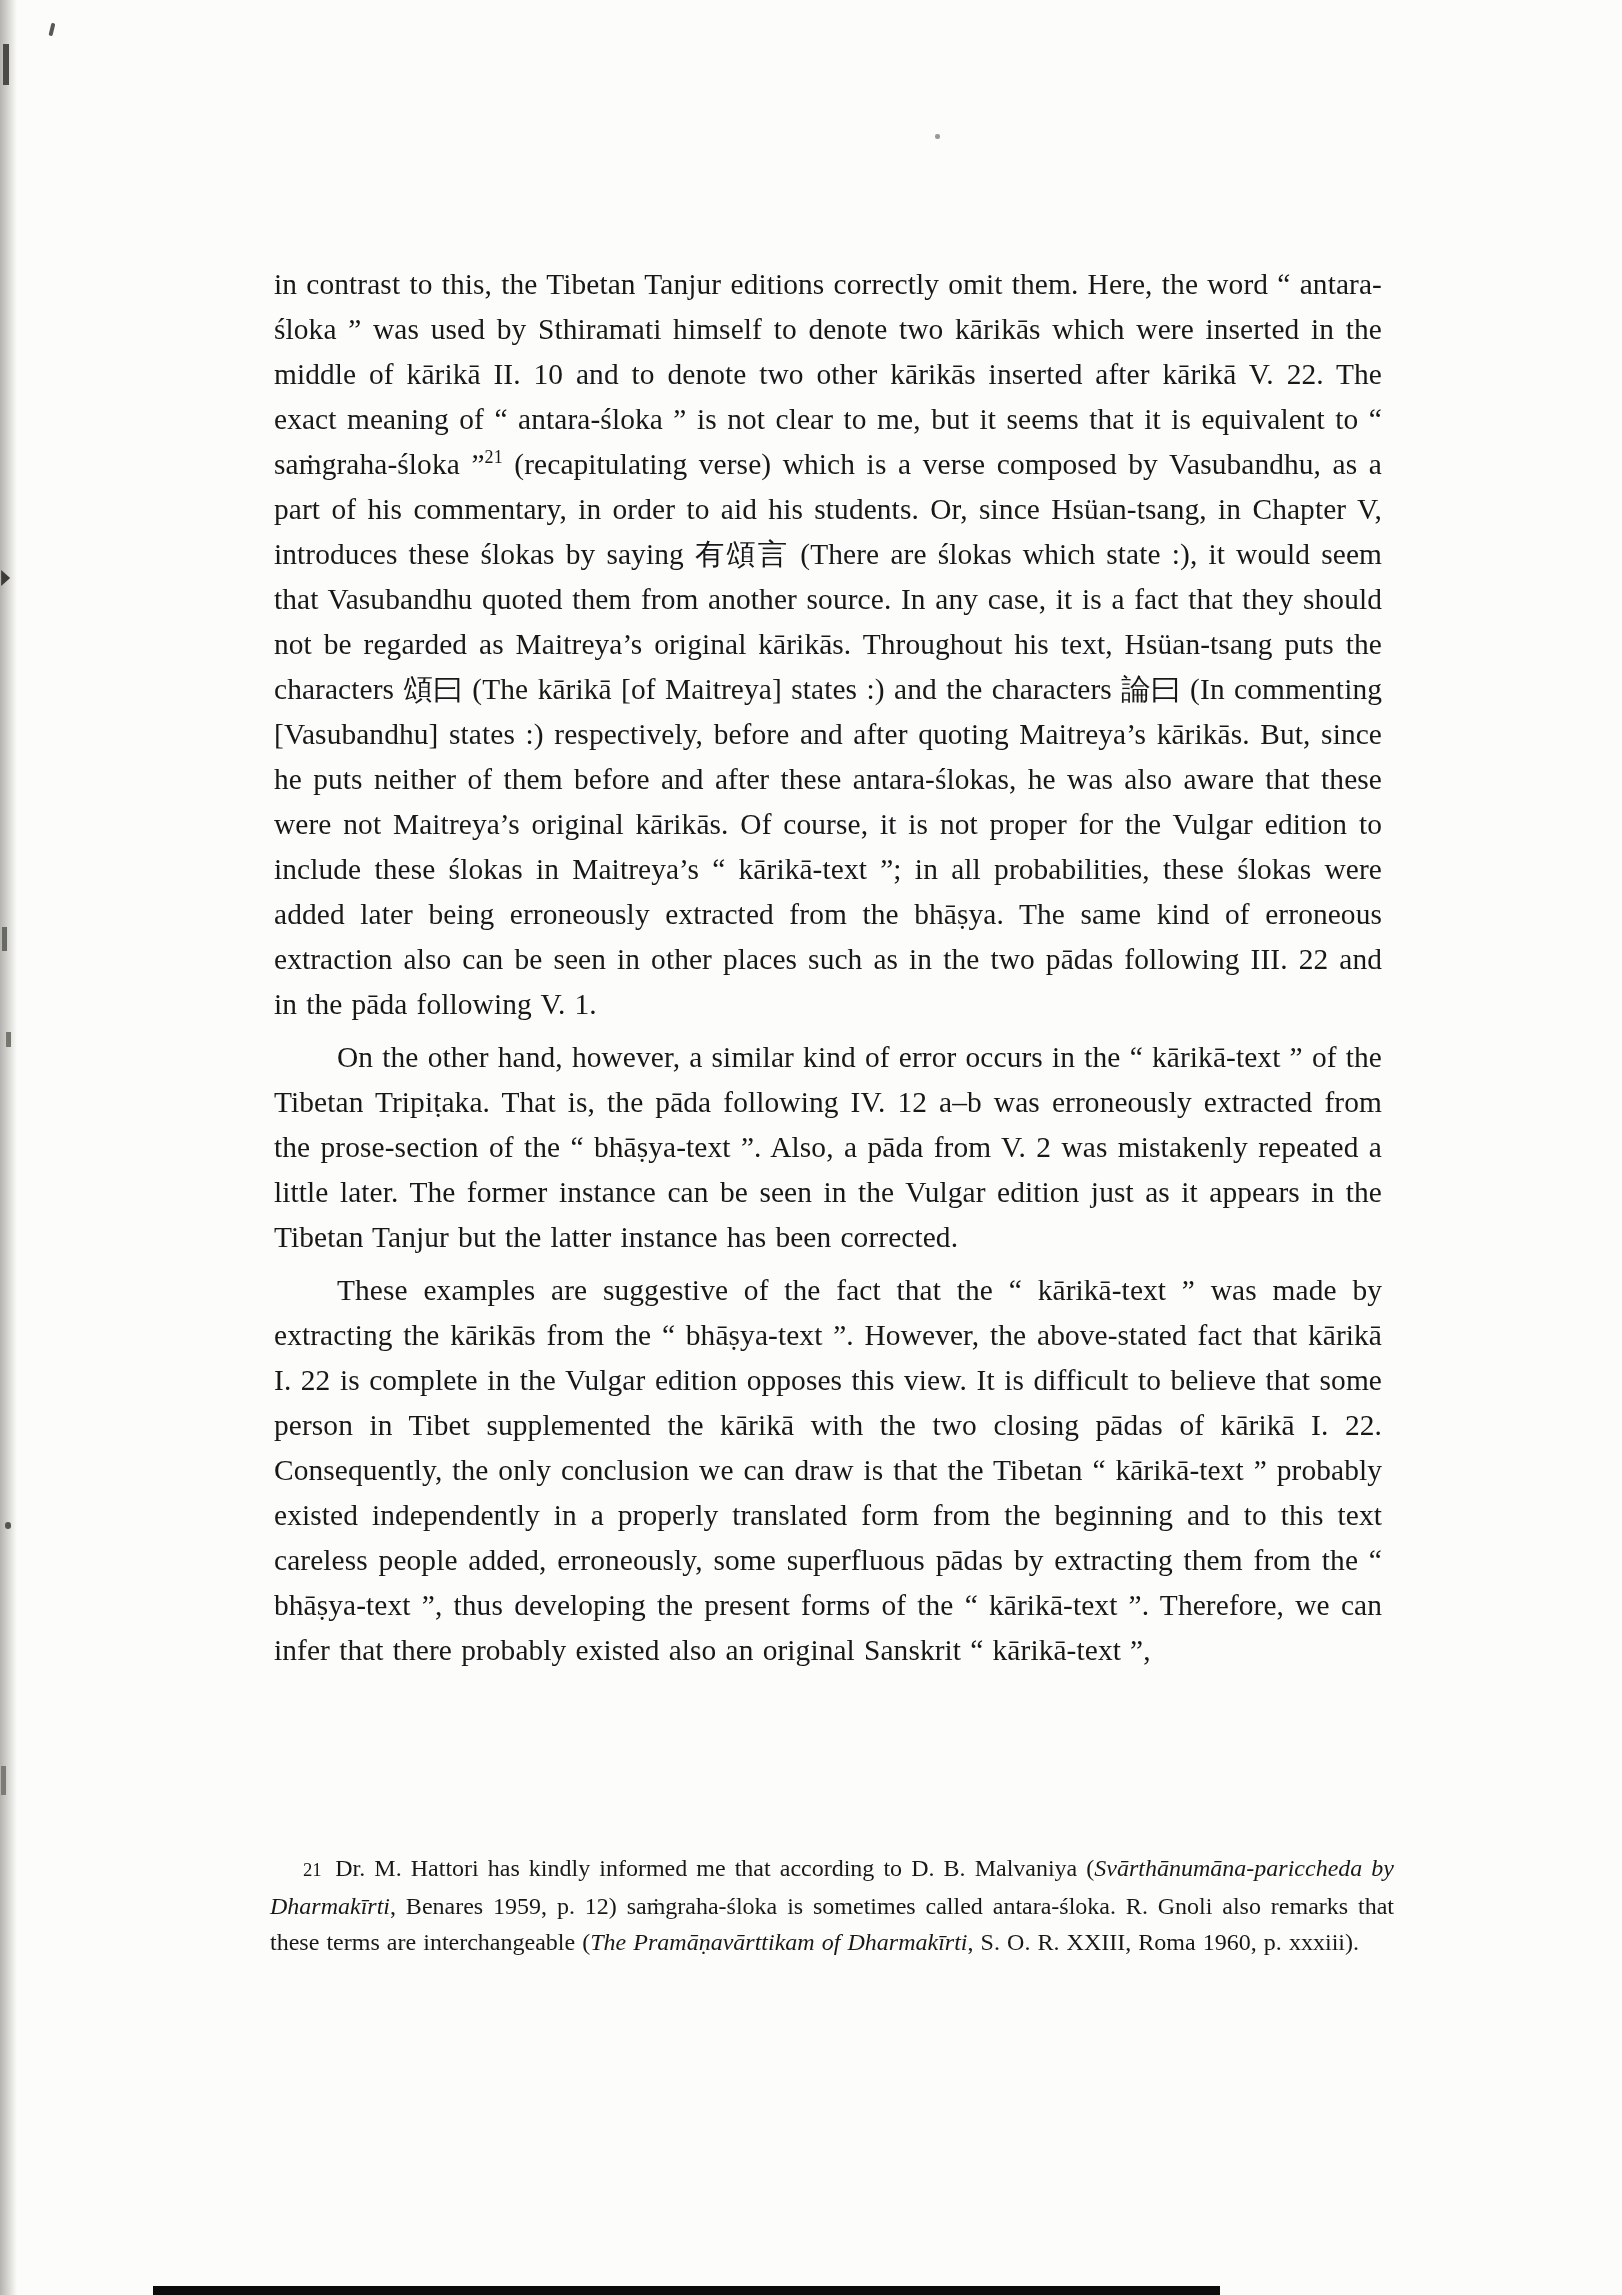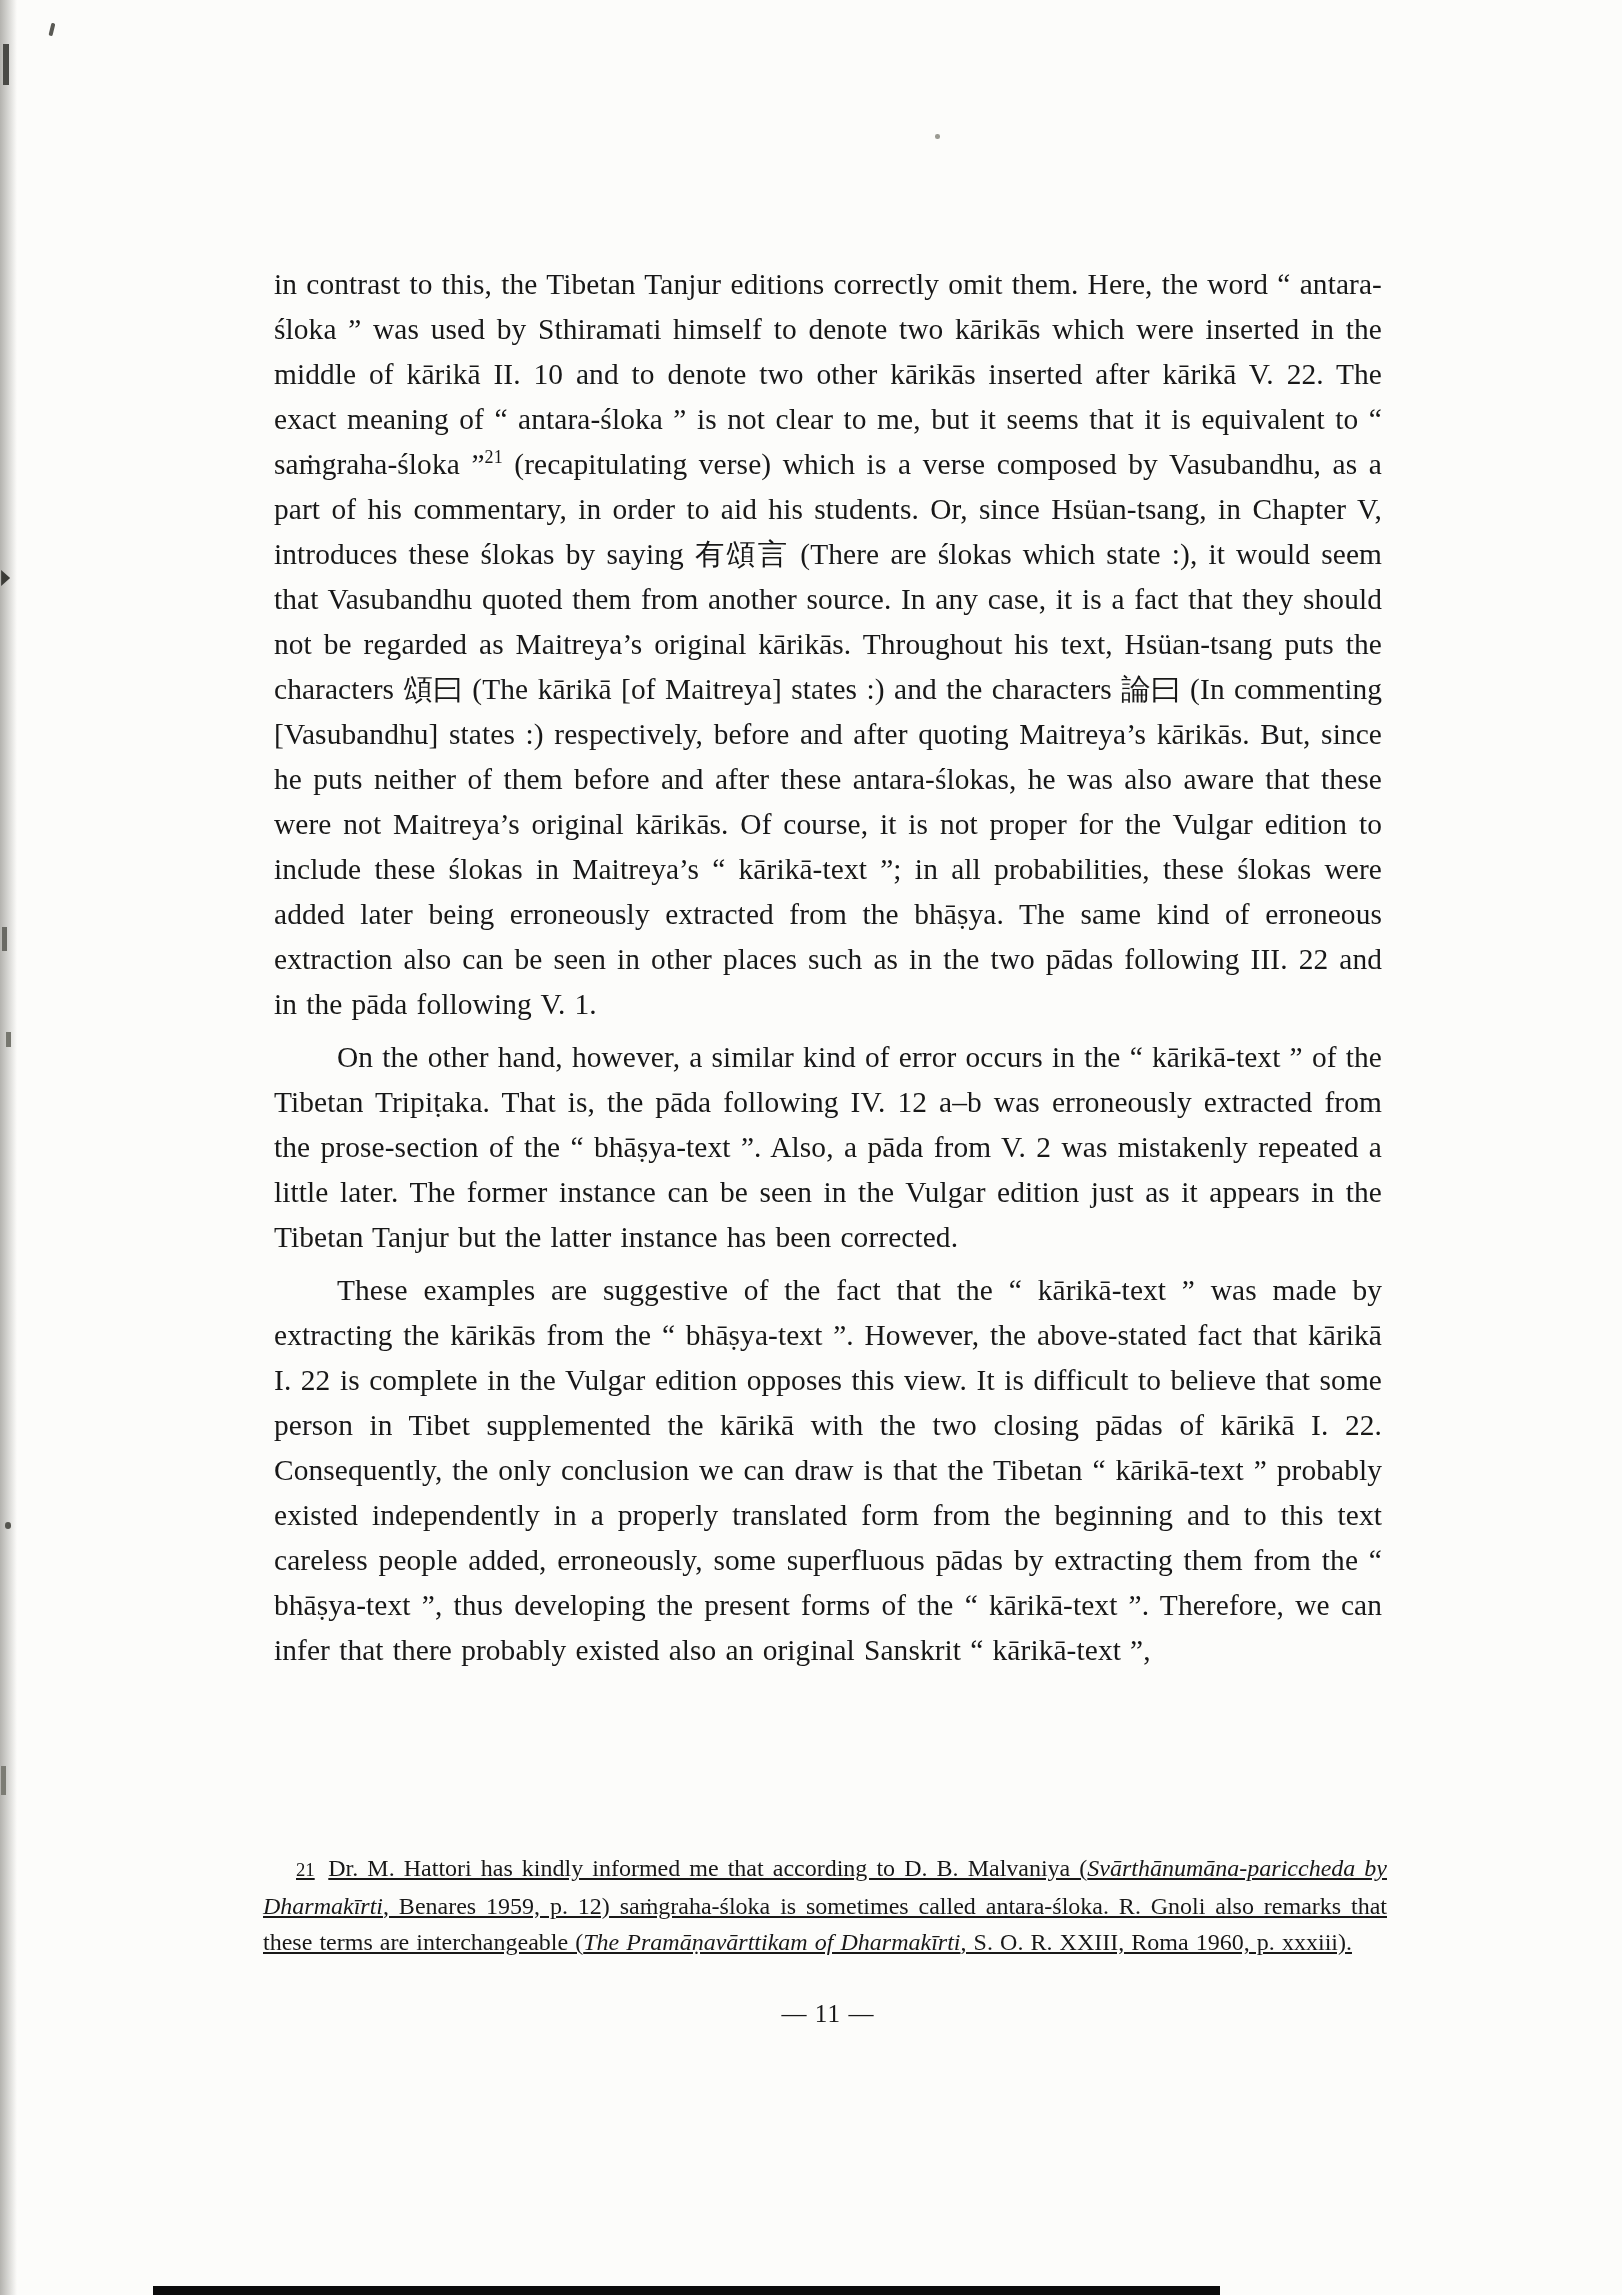--- a/index.html
+++ b/index.html
@@ -36,29 +36,28 @@
   }
   .para { margin: 8px; }
   .para.indented { text-indent: 63px; }
   sup.fnref {
     font-size: 18px;
     vertical-align: super;
     line-height: 0;
   }
   .footnote {
     position: absolute;
-    left: 263px;
+    left: 270px;
     top: 1850px;
     width: 1124px;
     font-size: 24px;
     line-height: 36px;
     text-align: justify;
     text-indent: 33px;
     word-spacing: 1.1px;
-    text-decoration: underline;
   }
   .fn-marker {
     font-size: 18.7px;
     padding-right: 13.6px;
   }
   .footnote .it { font-style: italic; }
   .page-number {
     position: absolute;
     left: 266px;
     top: 2000px;
@@ -96,21 +95,20 @@
   <div class="body-text">
     <p class="para"><span>in contrast to this, the Tibetan Tanjur editions correctly omit them.  Here, the word “ antara-śloka ” was used by Sthiramati himself to denote two kārikās which were inserted in the middle of kārikā II. 10 and to denote two other kārikās inserted after kārikā V. 22.  The exact meaning of “ antara-śloka ” is not clear to me, but it seems that it is equivalent to “ saṁgraha-śloka ”</span><sup class="fnref">21</sup><span> (recapitulating verse) which is a verse composed by Vasubandhu, as a part of his commentary, in order to aid his students.  Or, since Hsüan-tsang, in Chapter V, introduces these ślokas by saying 有頌言 (There are ślokas which state :), it would seem that Vasubandhu quoted them from another source.  In any case, it is a fact that they should not be regarded as Maitreya’s original kārikās.  Throughout his text, Hsüan-tsang puts the characters 頌曰 (The kārikā [of Maitreya] states :) and the characters 論曰 (In commenting [Vasubandhu] states :) respectively, before and after quoting Maitreya’s kārikās.  But, since he puts neither of them before and after these antara-ślokas, he was also aware that these were not Maitreya’s original kārikās.  Of course, it is not proper for the Vulgar edition to include these ślokas in Maitreya’s “ kārikā-text ”; in all probabilities, these ślokas were added later being erroneously extracted from the bhāṣya.  The same kind of erroneous extraction also can be seen in other places such as in the two pādas following III. 22 and in the pāda following V. 1.</span></p>
     <p class="para indented">On the other hand, however, a similar kind of error occurs in the “ kārikā-text ” of the Tibetan Tripiṭaka.  That is, the pāda following IV. 12 a–b was erroneously extracted from the prose-section of the “ bhāṣya-text ”.  Also, a pāda from V. 2 was mistakenly repeated a little later.  The former instance can be seen in the Vulgar edition just as it appears in the Tibetan Tanjur but the latter instance has been corrected.</p>
     <p class="para indented">These examples are suggestive of the fact that the “ kārikā-text ” was made by extracting the kārikās from the “ bhāṣya-text ”.  However, the above-stated fact that kārikā I. 22 is complete in the Vulgar edition opposes this view.  It is difficult to believe that some person in Tibet supplemented the kārikā with the two closing pādas of kārikā I. 22.  Consequently, the only conclusion we can draw is that the Tibetan “ kārikā-text ” probably existed independently in a properly translated form from the beginning and to this text careless people added, erroneously, some superfluous pādas by extracting them from the “ bhāṣya-text ”, thus developing the present forms of the “ kārikā-text ”.  Therefore, we can infer that there probably existed also an original Sanskrit “ kārikā-text ”,</p>
   </div>
 
   <div class="footnote">
     <span class="fn-marker">21</span><span>Dr. M. Hattori has kindly informed me that according to D. B. Malvaniya (</span><span class="it">Svārthānumāna-pariccheda by Dharmakīrti</span><span>, Benares 1959,  p. 12) saṁgraha-śloka is sometimes called antara-śloka.  R. Gnoli also remarks that these terms are interchangeable (</span><span class="it">The Pramāṇavārttikam of  Dharmakīrti</span><span>, S. O. R. XXIII,  Roma 1960,  p. xxxiii).</span>
   </div>
 
-  <div class="page-number">— 11 —</div>
 
   <div class="artifact a1"></div>
   <div class="artifact a2"></div>
   <div class="artifact a3"></div>
   <div class="artifact a4"></div>
   <div class="artifact a5"></div>
   <div class="artifact a6"></div>
   <div class="artifact a7"></div>
   <div class="artifact a8"></div>
   <div class="edge-bar-bottom"></div>

